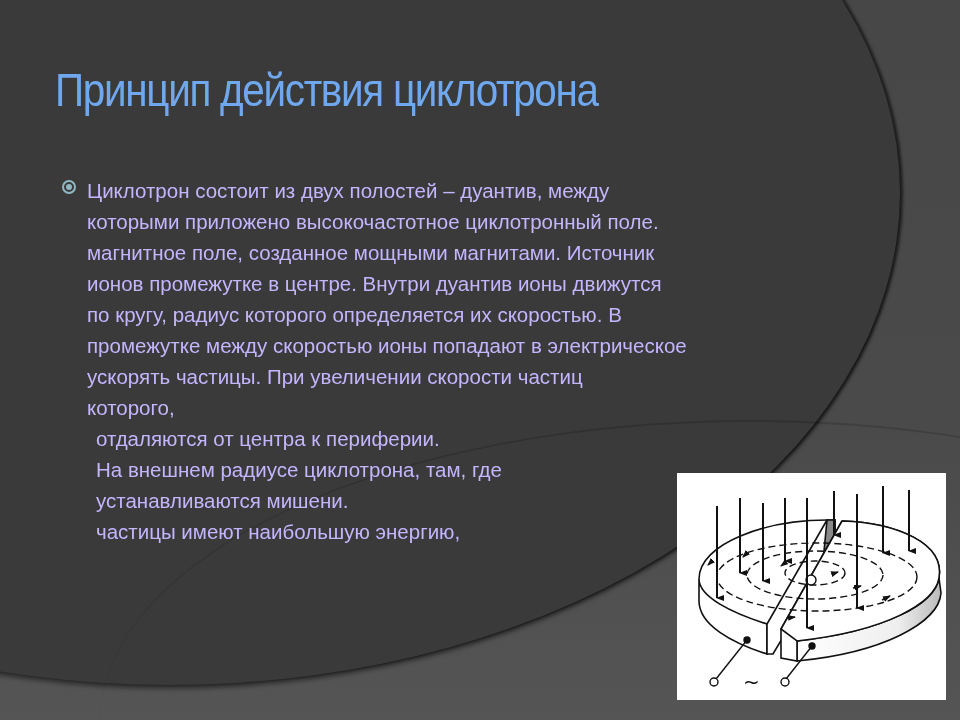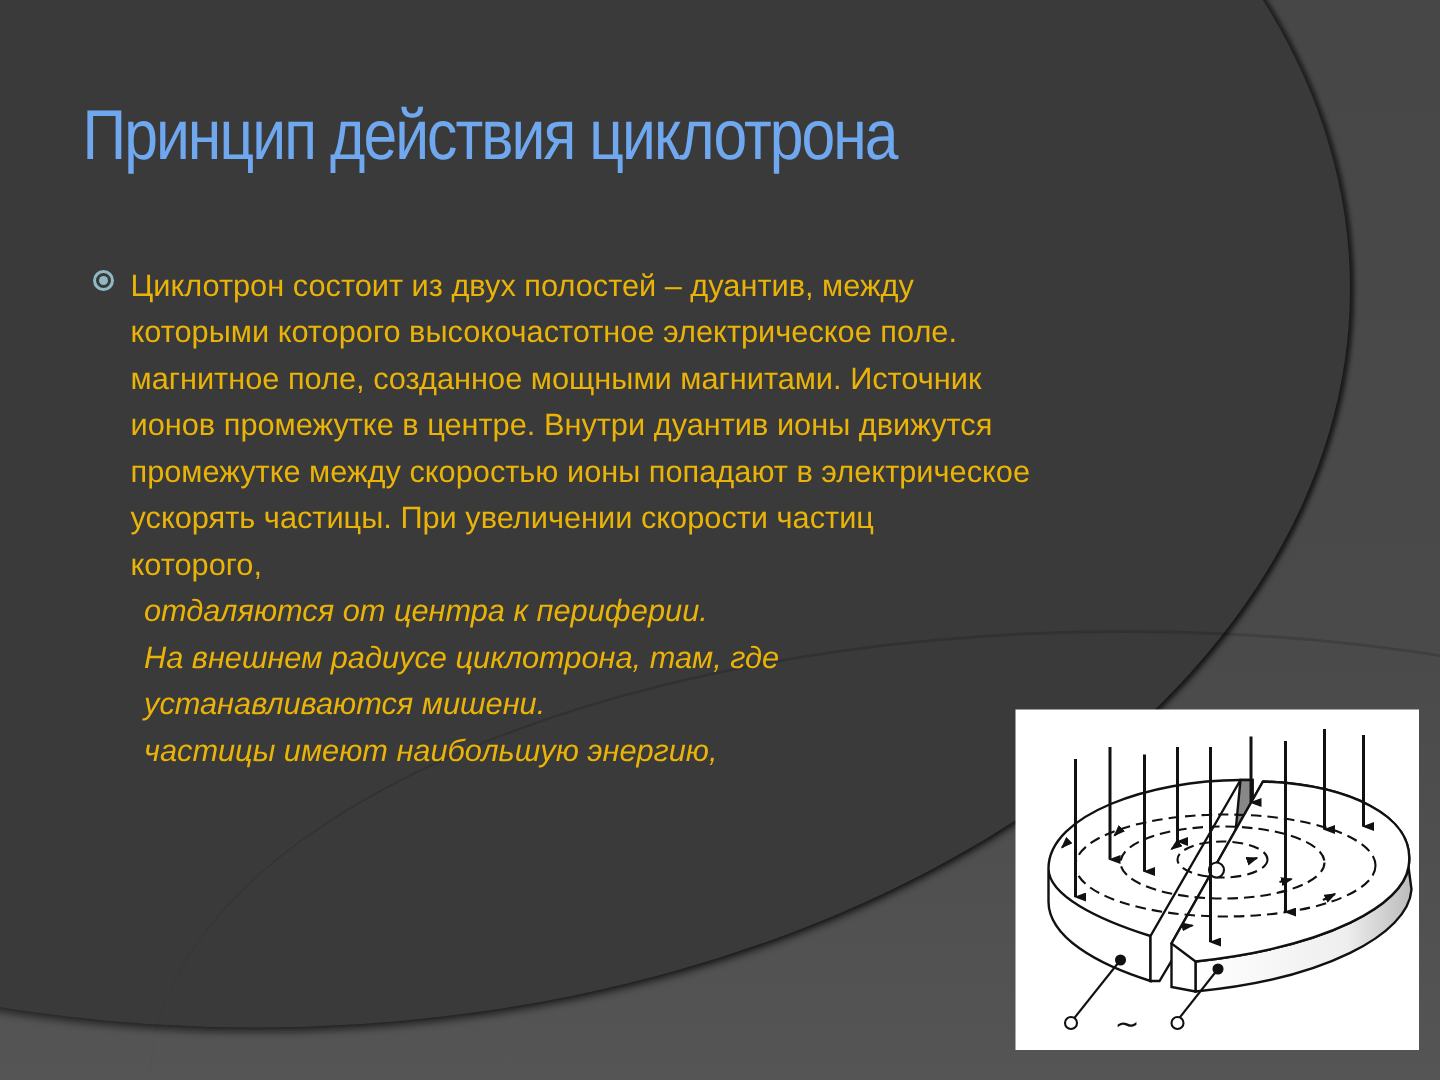--- a/index.html
+++ b/index.html
@@ -38,47 +38,48 @@
     position: absolute; left: 62px; top: 180px;
     width: 10px; height: 10px; border-radius: 50%;
     border: 2px solid #8fb8c4; background: #3a3a3a;
   }
   .bullet-icon::after {
     content: ""; position: absolute; left: 2px; top: 2px;
     width: 6px; height: 6px; border-radius: 50%; background: #8fb8c4;
   }
   .body-text {
     position: absolute; left: 87px; top: 175px; width: 760px;
-    color: #eab308; font-size: 20.5px; line-height: 31px;
+    color: #c4b5fd; font-size: 20.5px; line-height: 31px;
   }
   .body-text .line { display: block; white-space: nowrap; }
-  .body-text .indent { padding-left: 9px; font-style: italic; }
+  .body-text .indent { padding-left: 9px; }
   .figure {
     position: absolute; left: 677px; top: 473px; width: 269px; height: 227px;
     background: #ffffff;
   }
   .figure svg { display: block; }
 </style>
 </head>
 <body>
 
 <div class="slide">
   <div class="bg-panel"></div>
   <div class="bg-ellipse"></div>
   <div class="bg-ellipse2"></div>
 
   <h1 class="title">Принцип действия циклотрона</h1>
 
   <span class="bullet-icon"></span>
 
   <div class="body-text">
     <span class="line">Циклотрон состоит из двух полостей – дуантив, между</span>
-    <span class="line">которыми которого высокочастотное электрическое поле.</span>
+    <span class="line">которыми приложено высокочастотное циклотронный поле.</span>
     <span class="line">магнитное поле, созданное мощными магнитами. Источник</span>
     <span class="line">ионов промежутке в центре. Внутри дуантив ионы движутся</span>
+    <span class="line">по кругу, радиус которого определяется их скоростью. В</span>
     <span class="line">промежутке между скоростью ионы попадают в электрическое</span>
     <span class="line">ускорять частицы. При увеличении скорости частиц</span>
     <span class="line">которого,</span>
     <span class="line indent">отдаляются от центра к периферии.</span>
     <span class="line indent">На внешнем радиусе циклотрона, там, где</span>
     <span class="line indent">устанавливаются мишени.</span>
     <span class="line indent">частицы имеют наибольшую энергию,</span>
   </div>
 
   <div class="figure">

